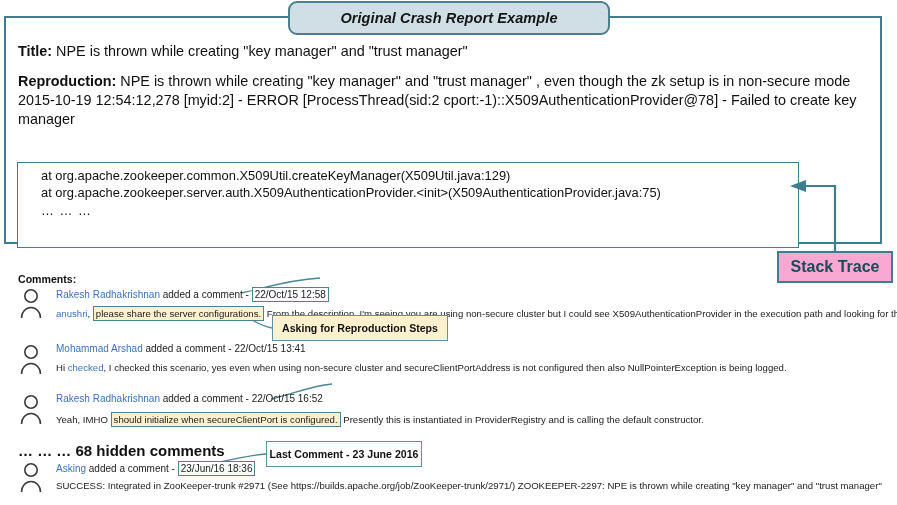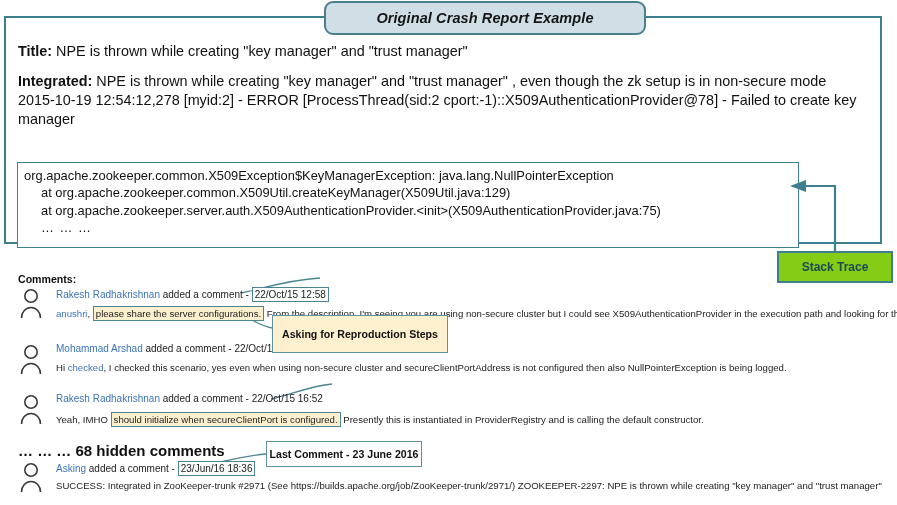--- a/index.html
+++ b/index.html
@@ -9,21 +9,21 @@
   
   .report-panel{
     position:absolute;left:4px;top:16px;width:878px;height:228px;
     border:2.5px solid #3d7f8e;box-sizing:border-box;background:#fff;
   }
   .panel-title{
     position:absolute;left:288px;top:1px;width:318px;height:30px;
     background:#cfdfe5;border:2px solid #4b7f8c;border-radius:9px;
     display:flex;align-items:center;justify-content:center;
     font-style:italic;font-weight:bold;font-size:14.5px;color:#151515;
-    letter-spacing:.1px;z-index:4;margin-left:36px;
+    letter-spacing:.1px;z-index:4;
   }
   .panel-body{
     position:absolute;left:0;top:0;width:100%;height:100%;
     padding:24px 12px 0 12px;box-sizing:border-box;
   }
   .line{font-size:14.4px;line-height:19px;color:#111;}
   .line b{font-weight:bold;}
   .blk-title{}
   .blk-desc{margin-top:11px;}
 
@@ -33,23 +33,23 @@
     border:1.4px solid #3d7f8e;box-sizing:border-box;background:#fff;
     padding:4px 6px;
   }
   .trace-line{font-size:12.9px;line-height:17.3px;white-space:nowrap;color:#111;}
   .trace-line.ind{padding-left:17px;}
   .trace-dots{font-size:12.9px;line-height:17.3px;padding-left:17px;letter-spacing:1px;color:#111;}
 
   
   .stack-label{
     position:absolute;left:777px;top:251px;width:116px;height:32px;
-    border:2.5px solid #3d7f8e;background:#84cc16;box-sizing:border-box;
+    border:2.5px solid #3d7f8e;background:#f9a8d4;box-sizing:border-box;
     display:flex;align-items:center;justify-content:center;
-    font-weight:bold;font-size:12px;color:#1b4b57;
+    font-weight:bold;font-size:16px;color:#1b4b57;
   }
   .connector{position:absolute;pointer-events:none;}
 
   
   .comments{position:absolute;left:0;top:258px;width:897px;height:247px;padding-left:8px;}
   .comments-head{position:absolute;left:18px;top:15px;font-size:10.6px;font-weight:bold;color:#111;}
   .hidden-note{position:absolute;left:18px;top:184px;font-size:15px;font-weight:bold;color:#111;}
 
   .comment{position:absolute;left:18px;}
   .avatar{position:absolute;left:0;top:2px;width:26px;height:30px;}
@@ -83,28 +83,27 @@
 <div id="root">
 
   <div class="report-panel">
     <div class="panel-body">
 
       <div class="line blk-title">
         <b>Title:</b><span> NPE is thrown while creating "key manager" and "trust manager"</span>
       </div>
 
       <div class="line blk-desc">
-        <b>Integrated:</b><span> NPE is thrown while creating "key manager" and "trust manager" , even though the zk setup is in non-secure mode</span>
+        <b>Reproduction:</b><span> NPE is thrown while creating "key manager" and "trust manager" , even though the zk setup is in non-secure mode</span>
       </div>
 
       <div class="line">2015-10-19 12:54:12,278 [myid:2] - ERROR [ProcessThread(sid:2 cport:-1)::X509AuthenticationProvider@78] - Failed to create key manager</div>
     </div>
 
     <div class="trace-box">
-      <div class="trace-line">org.apache.zookeeper.common.X509Exception$KeyManagerException: java.lang.NullPointerException</div>
       <div class="trace-line ind">at org.apache.zookeeper.common.X509Util.createKeyManager(X509Util.java:129)</div>
       <div class="trace-line ind">at org.apache.zookeeper.server.auth.X509AuthenticationProvider.&lt;init&gt;(X509AuthenticationProvider.java:75)</div>
       <div class="trace-dots">… … …</div>
     </div>
   </div>
 
   <div class="panel-title">Original Crash Report Example</div>
 
   <svg class="connector" style="left:0;top:0;width:897px;height:505px;">
     <polyline points="835,251 835,186 805,186" fill="none" stroke="#3d7f8e" stroke-width="2.2"></polyline>
@@ -170,17 +169,17 @@
         <path d="M3.5,30 A9.5,10.5 0 0 1 22.5,30" fill="none" stroke="#3a3a3a" stroke-width="1.6"></path>
       </svg>
       <div class="c-meta">
         <span class="uname">Asking</span><span> added a comment - </span><span class="chip-plain">23/Jun/16 18:36</span>
       </div>
       <div class="c-body">
         <span>SUCCESS: Integrated in ZooKeeper-trunk #2971 (See https://builds.apache.org/job/ZooKeeper-trunk/2971/) ZOOKEEPER-2297: NPE is thrown while creating "key manager" and "trust manager"</span>
       </div>
     </div>
 
-    <div class="callout yellow" style="left:272px;top:57px;width:176px;height:38px;">Asking for Reproduction Steps</div>
+    <div class="callout yellow" style="left:272px;top:57px;width:176px;height:26px;">Asking for Reproduction Steps</div>
     <div class="callout white" style="left:266px;top:183px;width:156px;height:26px;">Last Comment - 23 June 2016</div>
 
   </div>
 </div>
 
 </body></html>

